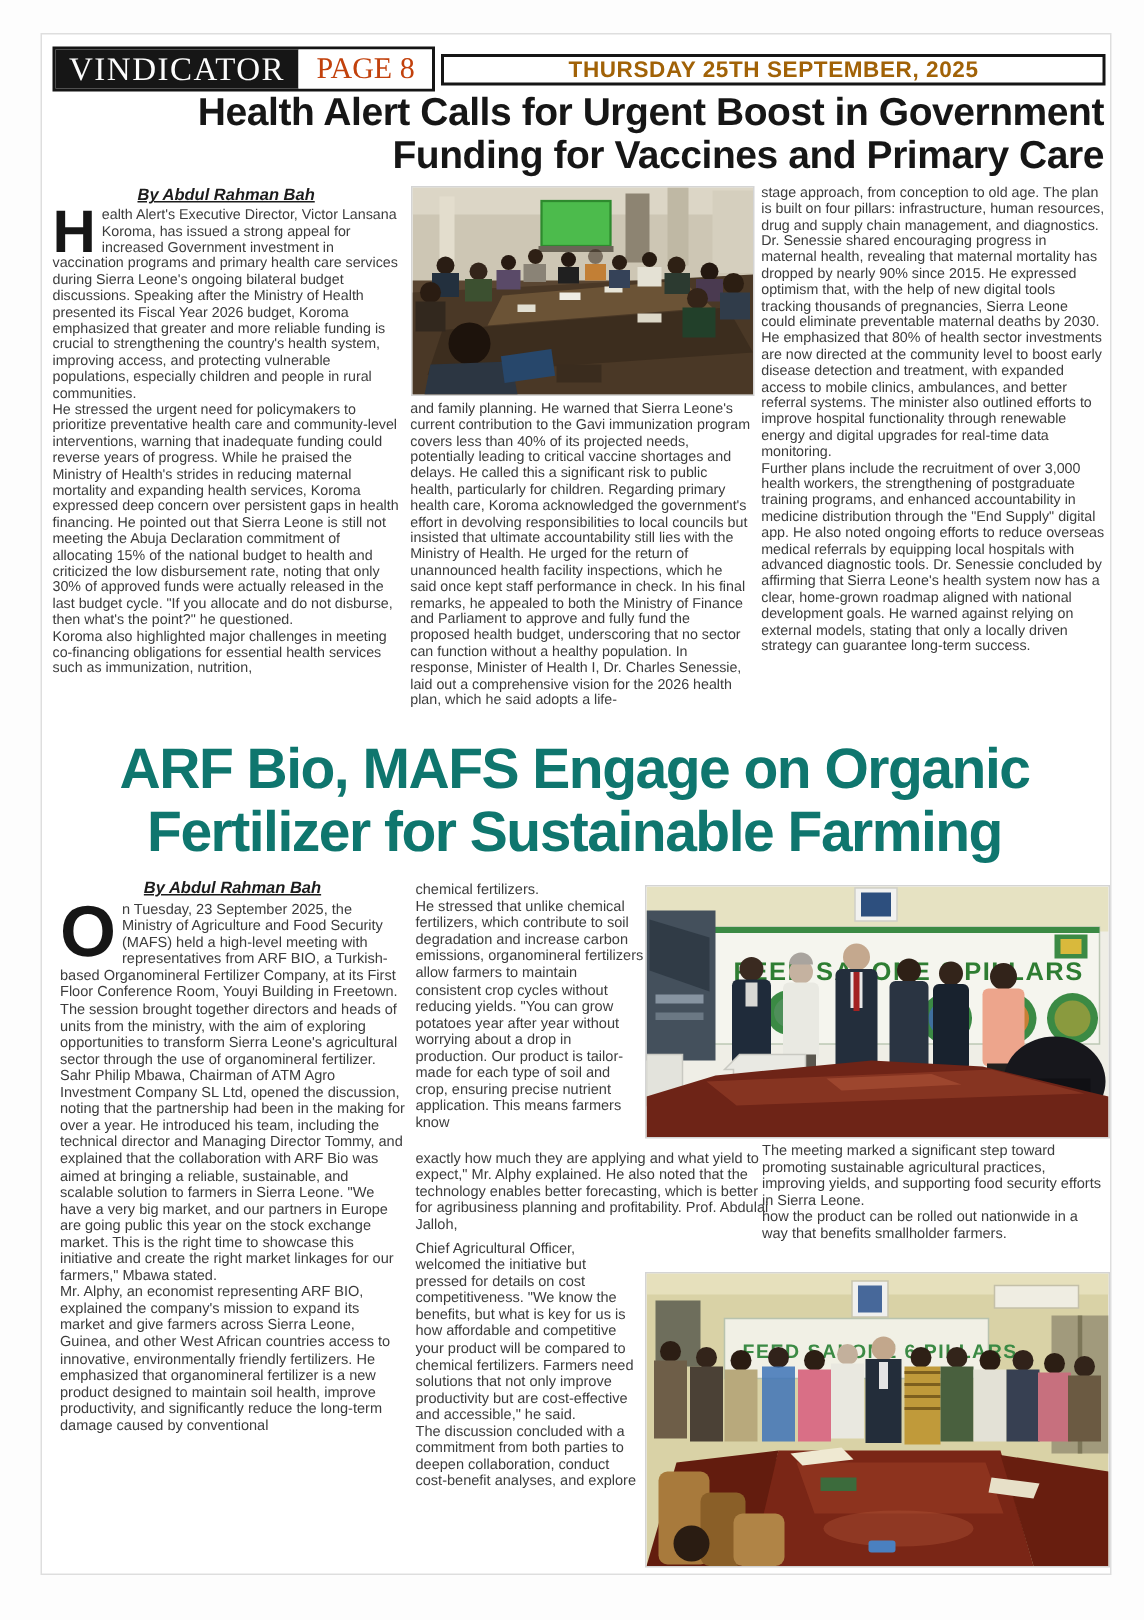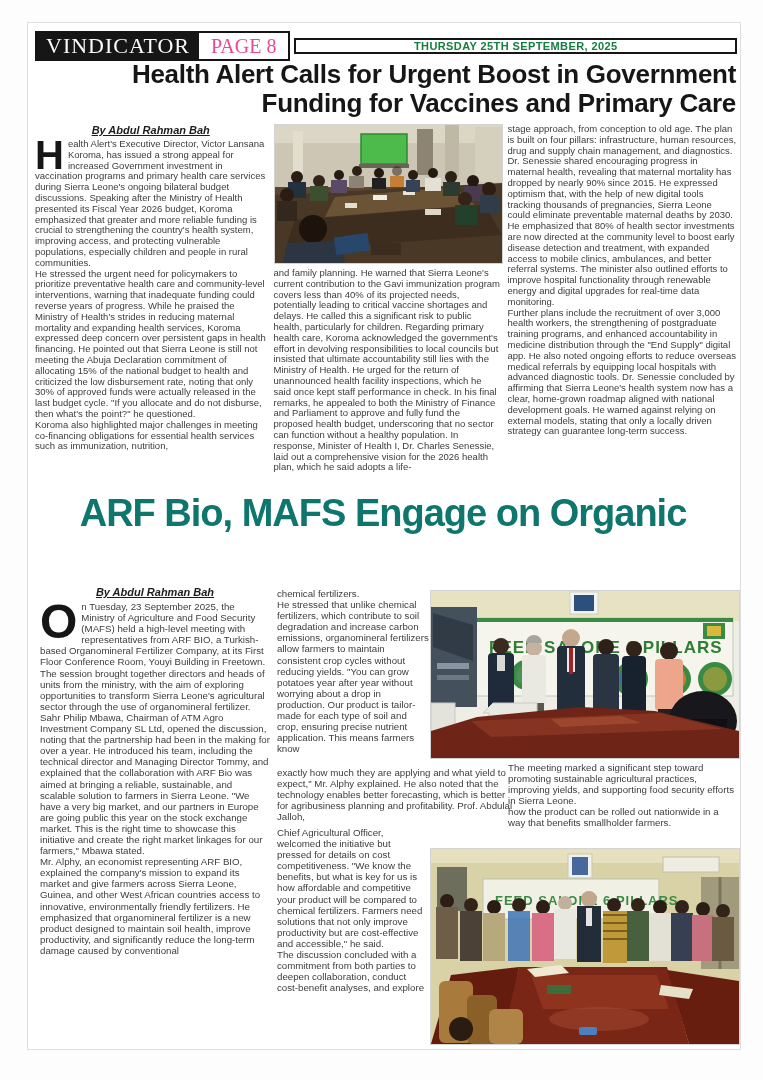--- a/index.html
+++ b/index.html
@@ -5,24 +5,24 @@
   html,body{margin:0;padding:0;background:#ffffff;}
   .page{position:relative;width:763px;height:1080px;background:#fdfdfd;overflow:hidden;
         font-family:"Liberation Sans",sans-serif;color:#383838;}
   .sheet{position:absolute;left:27px;top:22px;width:712px;height:1026px;
          background:#ffffff;border:1px solid #dedede;}
   
   .masthead{position:absolute;left:35px;top:30px;width:702px;height:32px;display:flex;gap:4px;align-items:center;}
   .mast-left{display:flex;border:2px solid #151515;background:#fff;}
   .brand-box{background:#161616;color:#fbfbfb;font-family:"Liberation Serif",serif;
              font-size:22px;line-height:26px;padding:0 9px;letter-spacing:1px;}
-  .page-no{font-family:"Liberation Serif",serif;font-size:20px;line-height:26px;color:#ec4899;
+  .page-no{font-family:"Liberation Serif",serif;font-size:20px;line-height:26px;color:#c2410c;
            padding:0 12px;background:#fff;}
   .mast-date{flex:1;border:2px solid #151515;display:flex;align-items:center;justify-content:center;
-             font-weight:bold;font-size:11px;letter-spacing:.4px;color:#15803d;}
+             font-weight:bold;font-size:15px;letter-spacing:.4px;color:#a16207;}
   
   .headline1{position:absolute;left:30px;top:60px;width:706px;text-align:right;
              font-weight:bold;color:#161616;font-size:26px;line-height:29px;letter-spacing:-.3px;}
   .headline1 div{white-space:nowrap;}
   .headline2{position:absolute;left:28px;top:492px;width:710px;text-align:center;
              font-weight:900;color:#0f766e;font-size:38px;line-height:42px;letter-spacing:-1px;}
   .headline2 div{white-space:nowrap;}
   
   .byline{text-align:center;font-weight:bold;font-style:italic;text-decoration:underline;
           font-size:11px;color:#1c1c1c;margin:0 0 3px 0;}
@@ -133,20 +133,21 @@
     <div class="a1c3">
       <p class="body">stage approach, from conception to old age. The plan is built on four pillars: infrastructure, human resources, drug and supply chain management, and diagnostics.</p>
       <p class="body">Dr. Senessie shared encouraging progress in maternal health, revealing that maternal mortality has dropped by nearly 90% since 2015. He expressed optimism that, with the help of new digital tools tracking thousands of pregnancies, Sierra Leone could eliminate preventable maternal deaths by 2030.</p>
       <p class="body">He emphasized that 80% of health sector investments are now directed at the community level to boost early disease detection and treatment, with expanded access to mobile clinics, ambulances, and better referral systems. The minister also outlined efforts to improve hospital functionality through renewable energy and digital upgrades for real-time data monitoring.</p>
       <p class="body">Further plans include the recruitment of over 3,000 health workers, the strengthening of postgraduate training programs, and enhanced accountability in medicine distribution through the "End Supply" digital app. He also noted ongoing efforts to reduce overseas medical referrals by equipping local hospitals with advanced diagnostic tools. Dr. Senessie concluded by affirming that Sierra Leone's health system now has a clear, home-grown roadmap aligned with national development goals. He warned against relying on external models, stating that only a locally driven strategy can guarantee long-term success.</p>
     </div>
   </div>
 
   <div class="headline2">
     <div>ARF Bio, MAFS Engage on Organic</div>
+    <div>Fertilizer for Sustainable Farming</div>
   </div>
 
   <div class="art2">
     <div class="a2colA">
       <div class="byline">By Abdul Rahman Bah</div>
       <p class="body"><span class="dropcap2">O</span><span>n Tuesday, 23 September 2025, the Ministry of Agriculture and Food Security (MAFS) held a high-level meeting with representatives from ARF BIO, a Turkish-based Organomineral Fertilizer Company, at its First Floor Conference Room, Youyi Building in Freetown. The session brought together directors and heads of units from the ministry, with the aim of exploring opportunities to transform Sierra Leone's agricultural sector through the use of organomineral fertilizer.</span></p>
       <p class="body">Sahr Philip Mbawa, Chairman of ATM Agro Investment Company SL Ltd, opened the discussion, noting that the partnership had been in the making for over a year. He introduced his team, including the technical director and Managing Director Tommy, and explained that the collaboration with ARF Bio was aimed at bringing a reliable, sustainable, and scalable solution to farmers in Sierra Leone. "We have a very big market, and our partners in Europe are going public this year on the stock exchange market. This is the right time to showcase this initiative and create the right market linkages for our farmers," Mbawa stated.</p>
       <p class="body">Mr. Alphy, an economist representing ARF BIO, explained the company's mission to expand its market and give farmers across Sierra Leone, Guinea, and other West African countries access to innovative, environmentally friendly fertilizers. He emphasized that organomineral fertilizer is a new product designed to maintain soil health, improve productivity, and significantly reduce the long-term damage caused by conventional</p>
     </div>
 

